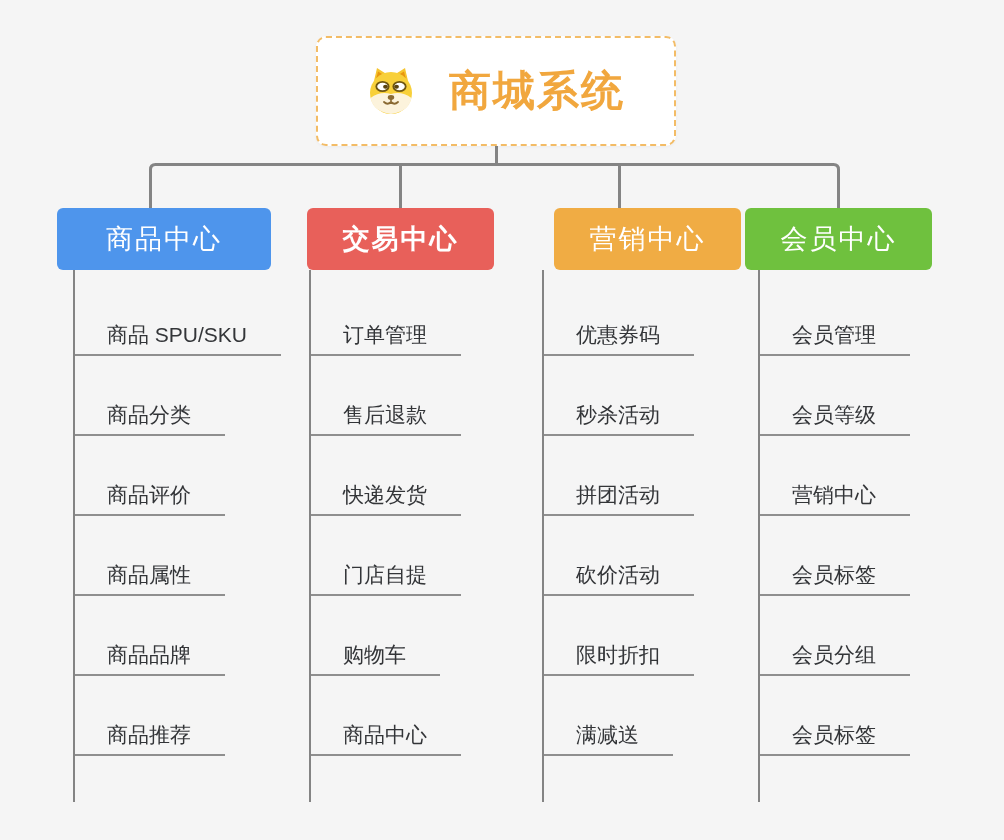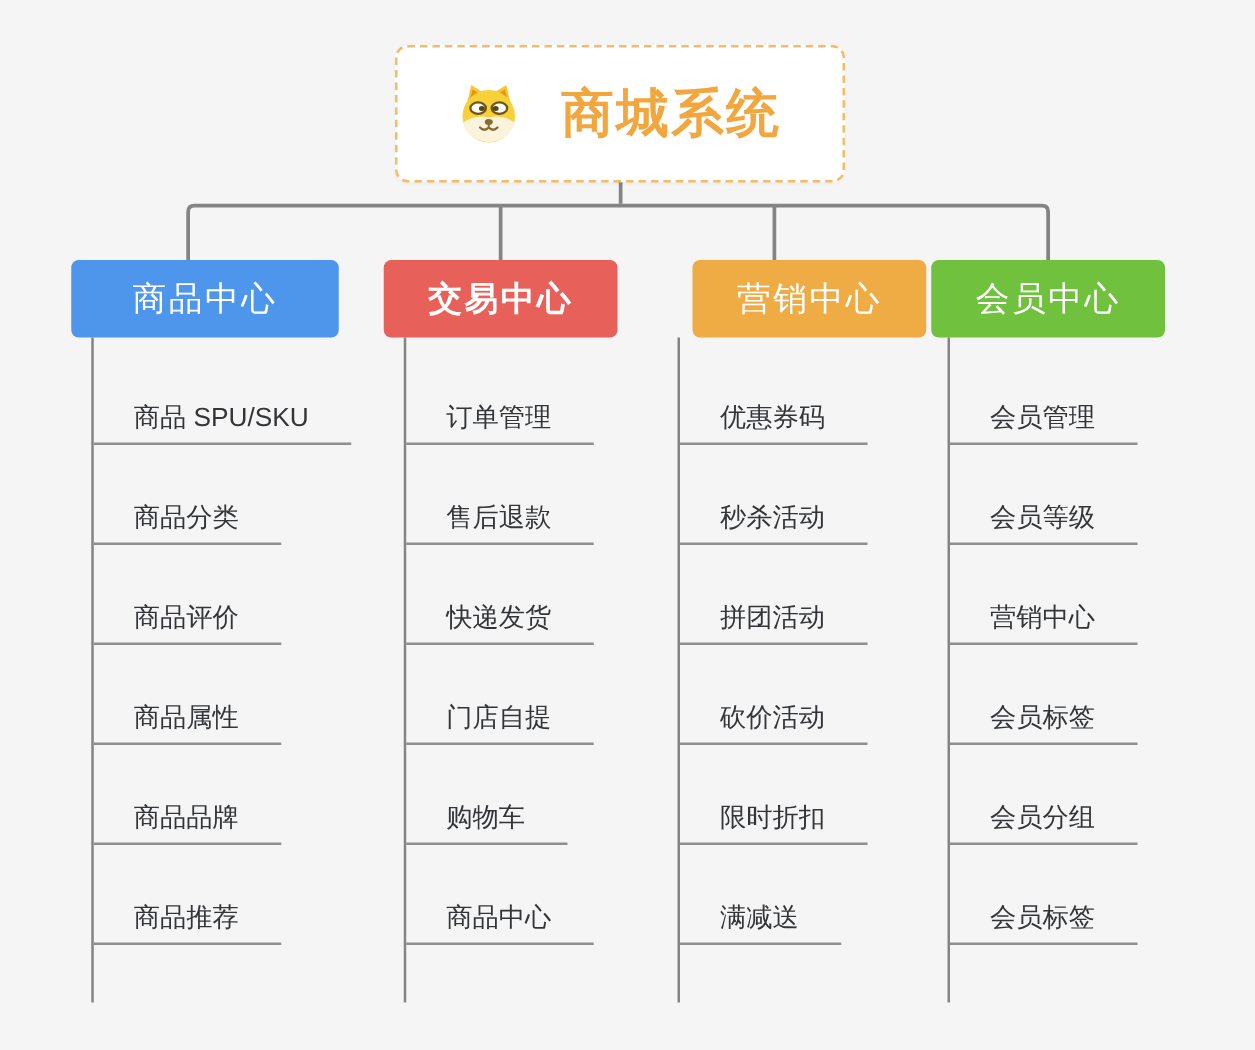--- a/index.html
+++ b/index.html
@@ -43,21 +43,21 @@
   .branch-1{left:57px;width:214px;}
   .branch-2{left:307px;width:187px;}
   .branch-3{left:526px;width:187px;margin-left:28px;}
   .branch-4{left:745px;width:187px;}
 
   .children-column{
     position:absolute;top:270px;height:532px;
     border-left:2px solid var(--connector);
   }
   .col-1{left:73px;}
-  .col-2{left:323px;}
+  .col-2{left:309px;}
   .col-3{left:542px;}
   .col-4{left:758px;}
 
   .leaf-node{
     width:fit-content;
     white-space:nowrap;
     font-size:21px;color:var(--item-text);
     line-height:26px;
     padding:0 34px 6px 32px;
     border-bottom:2px solid var(--underline);

